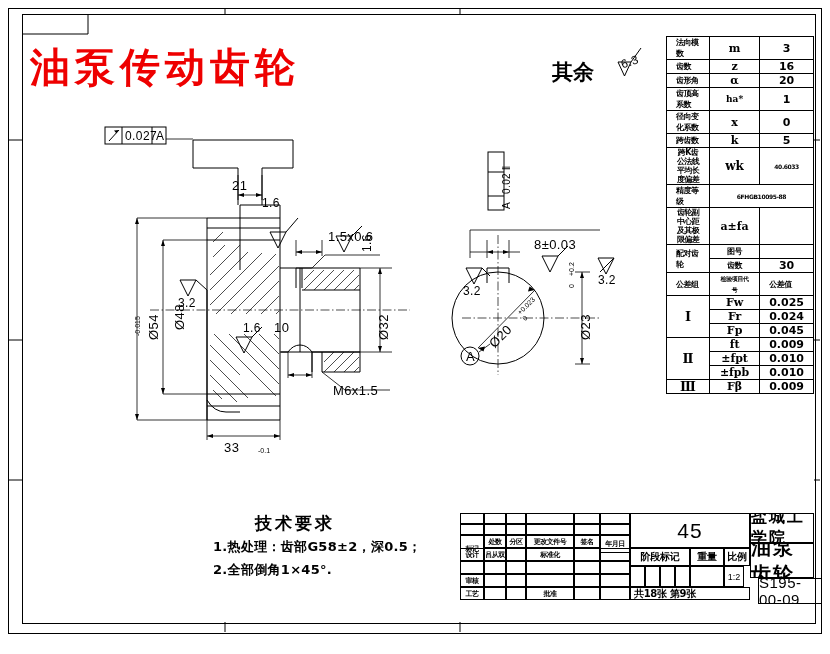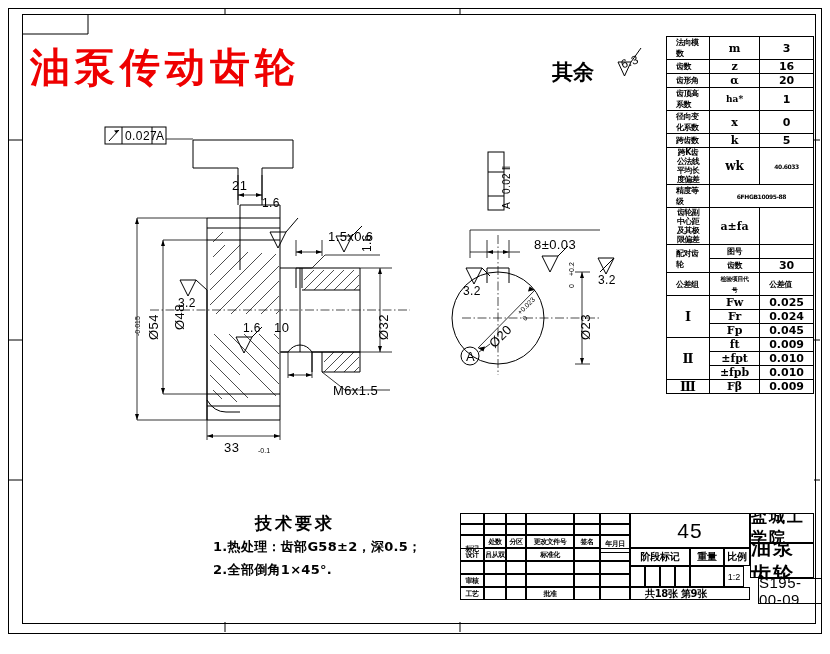--- a/index.html
+++ b/index.html
@@ -511,20 +511,20 @@
     <div class="cell txt8" style="left:230px;top:35px;width:34px;height:18px">重量</div>
     <div class="cell txt8" style="left:264px;top:35px;width:26px;height:18px">比例</div>
 
     <div class="cell" style="left:170px;top:53px;width:15px;height:21px"></div>
     <div class="cell" style="left:185px;top:53px;width:15px;height:21px"></div>
     <div class="cell" style="left:200px;top:53px;width:15px;height:21px"></div>
     <div class="cell" style="left:215px;top:53px;width:15px;height:21px"></div>
     <div class="cell" style="left:230px;top:53px;width:34px;height:21px"></div>
     <div class="cell scale" style="left:264px;top:53px;width:20px;height:21px">1:2</div>
 
-    <div class="cell txt8" style="left:170px;top:74px;width:120px;height:13px;justify-content:flex-start;padding-left:14px">共18张 第9张</div>
+    <div class="cell txt8" style="left:170px;top:74px;width:120px;height:13px;justify-content:flex-start;padding-left:3px">共18张 第9张</div>
 
     <div class="cell cn14" style="left:290px;top:0;width:64px;height:30px">盐城工学院</div>
     <div class="cell cn13" style="left:290px;top:30px;width:64px;height:35px">油泵齿轮</div>
     <div class="cell code" style="left:298px;top:65px;width:64px;height:26px">S195-00-09</div>
   </div>
 
 </div>
 
 </body></html>

